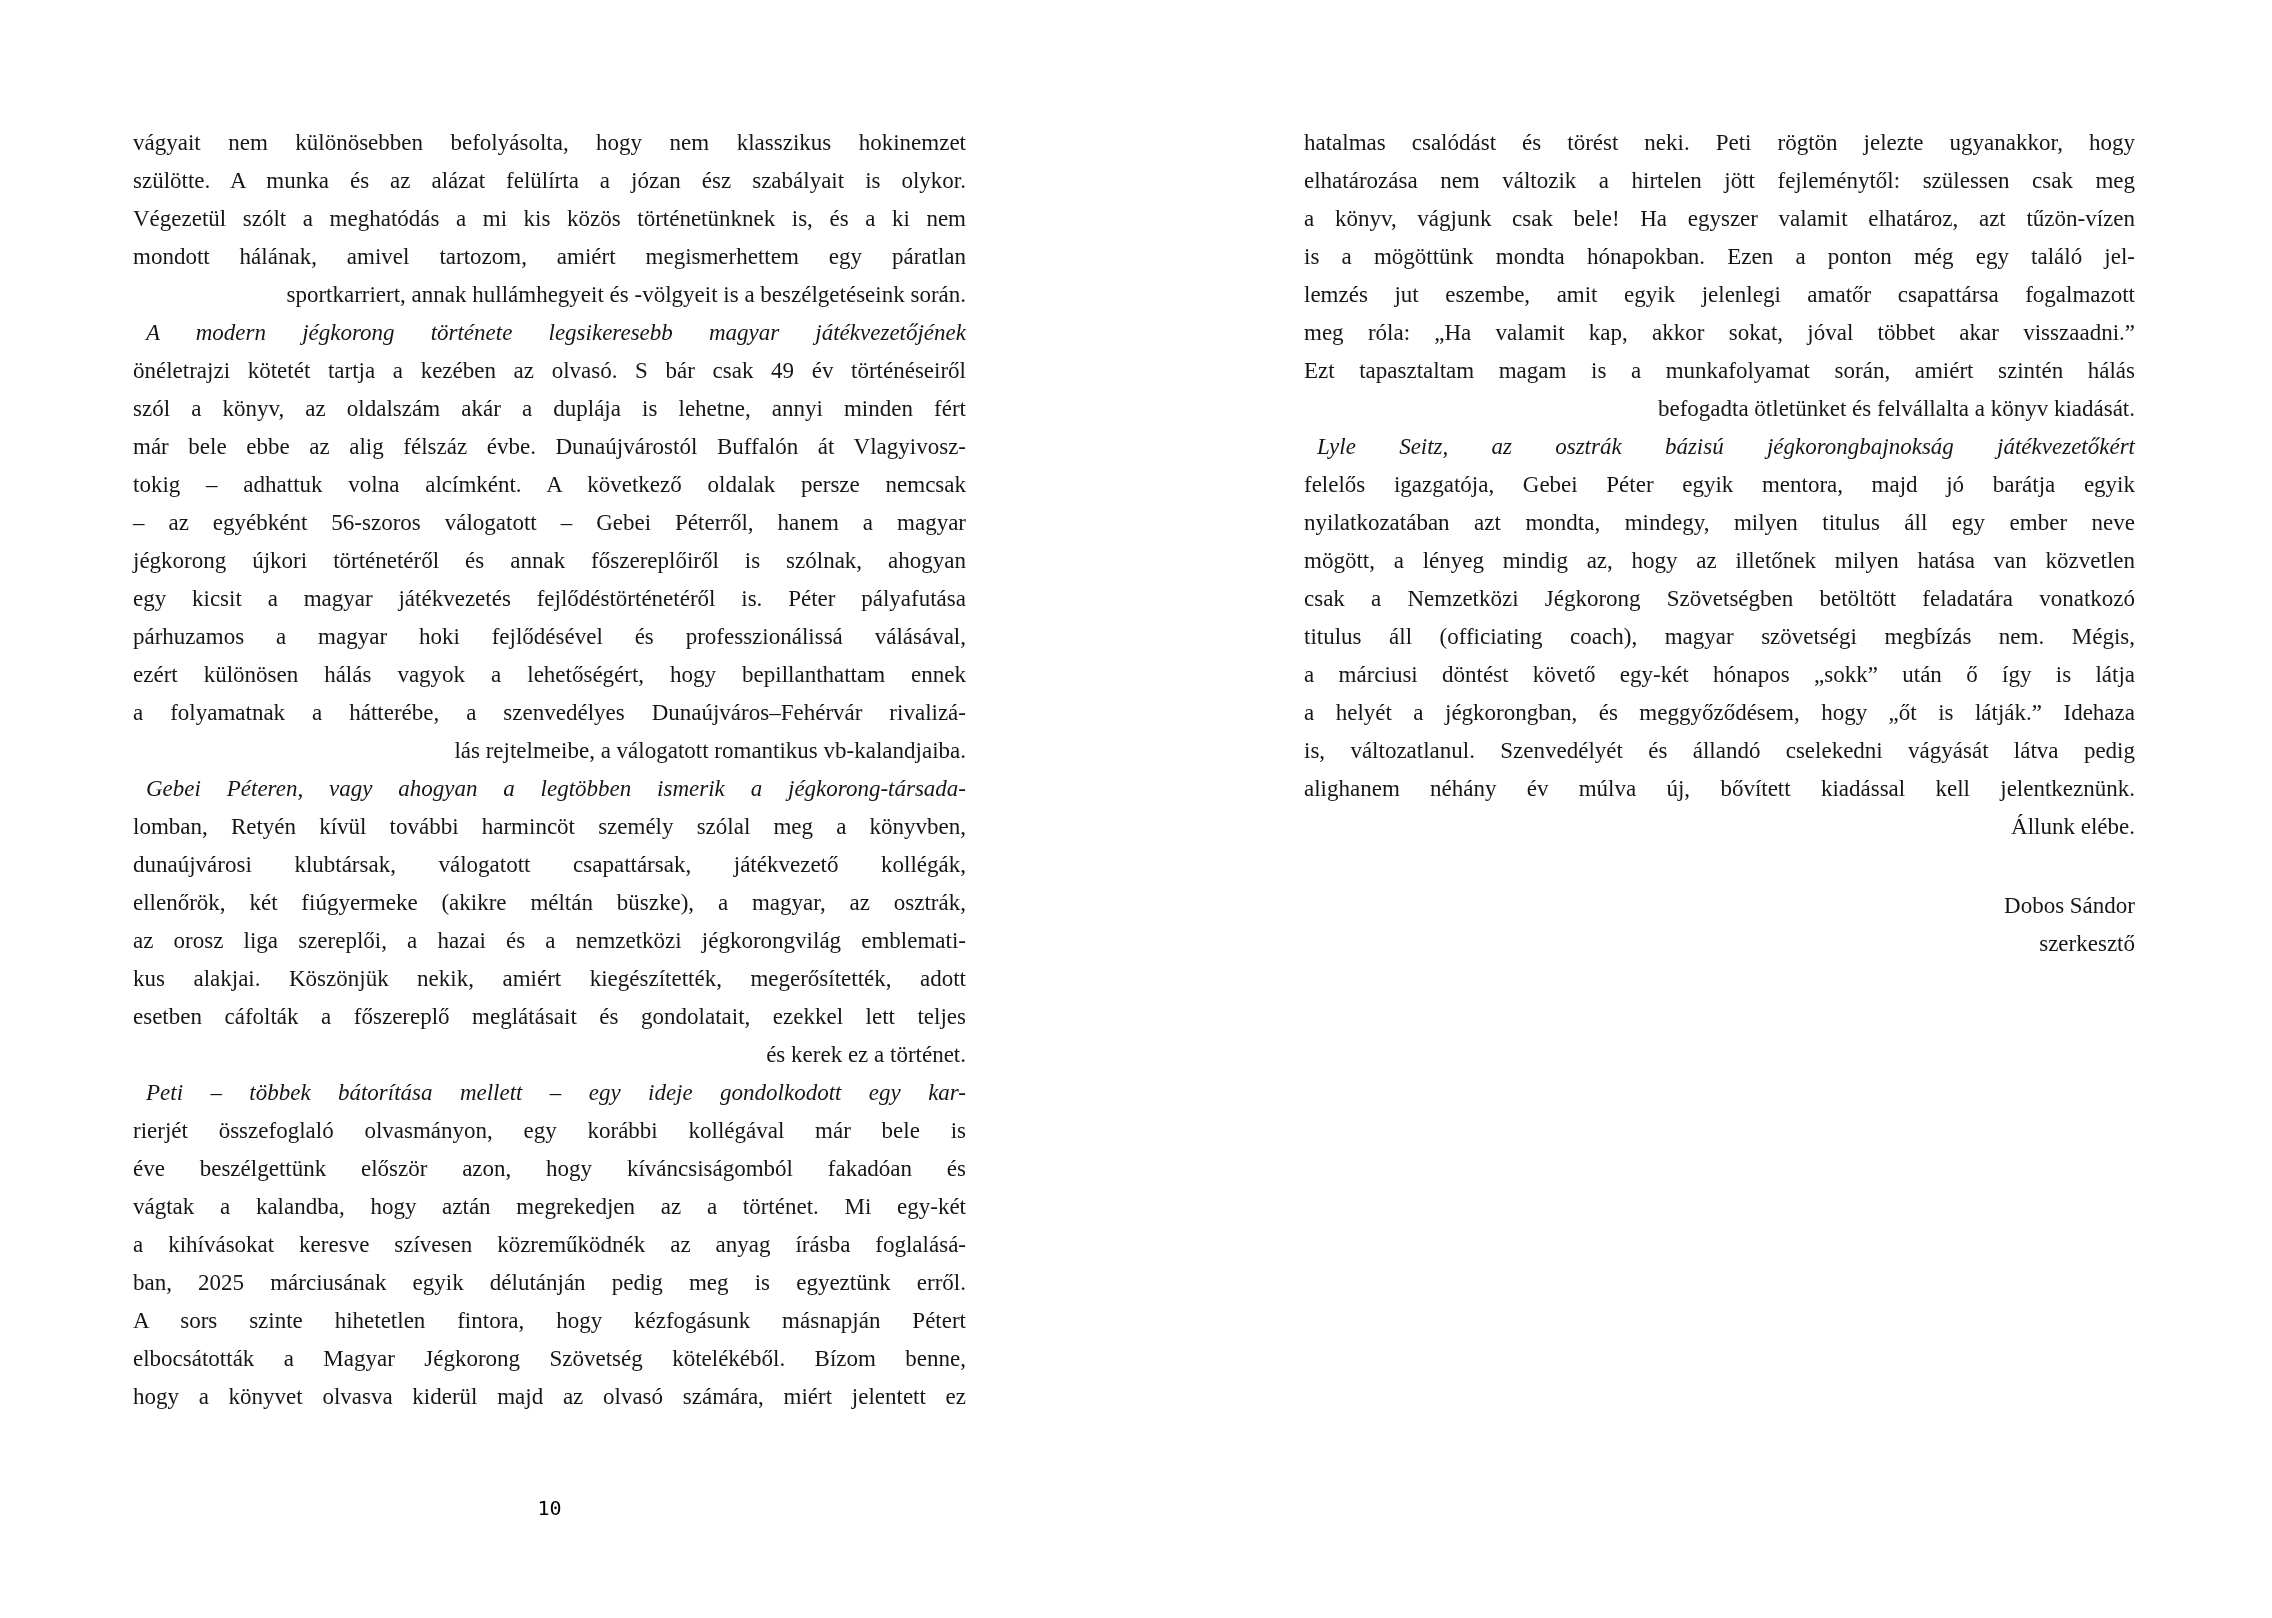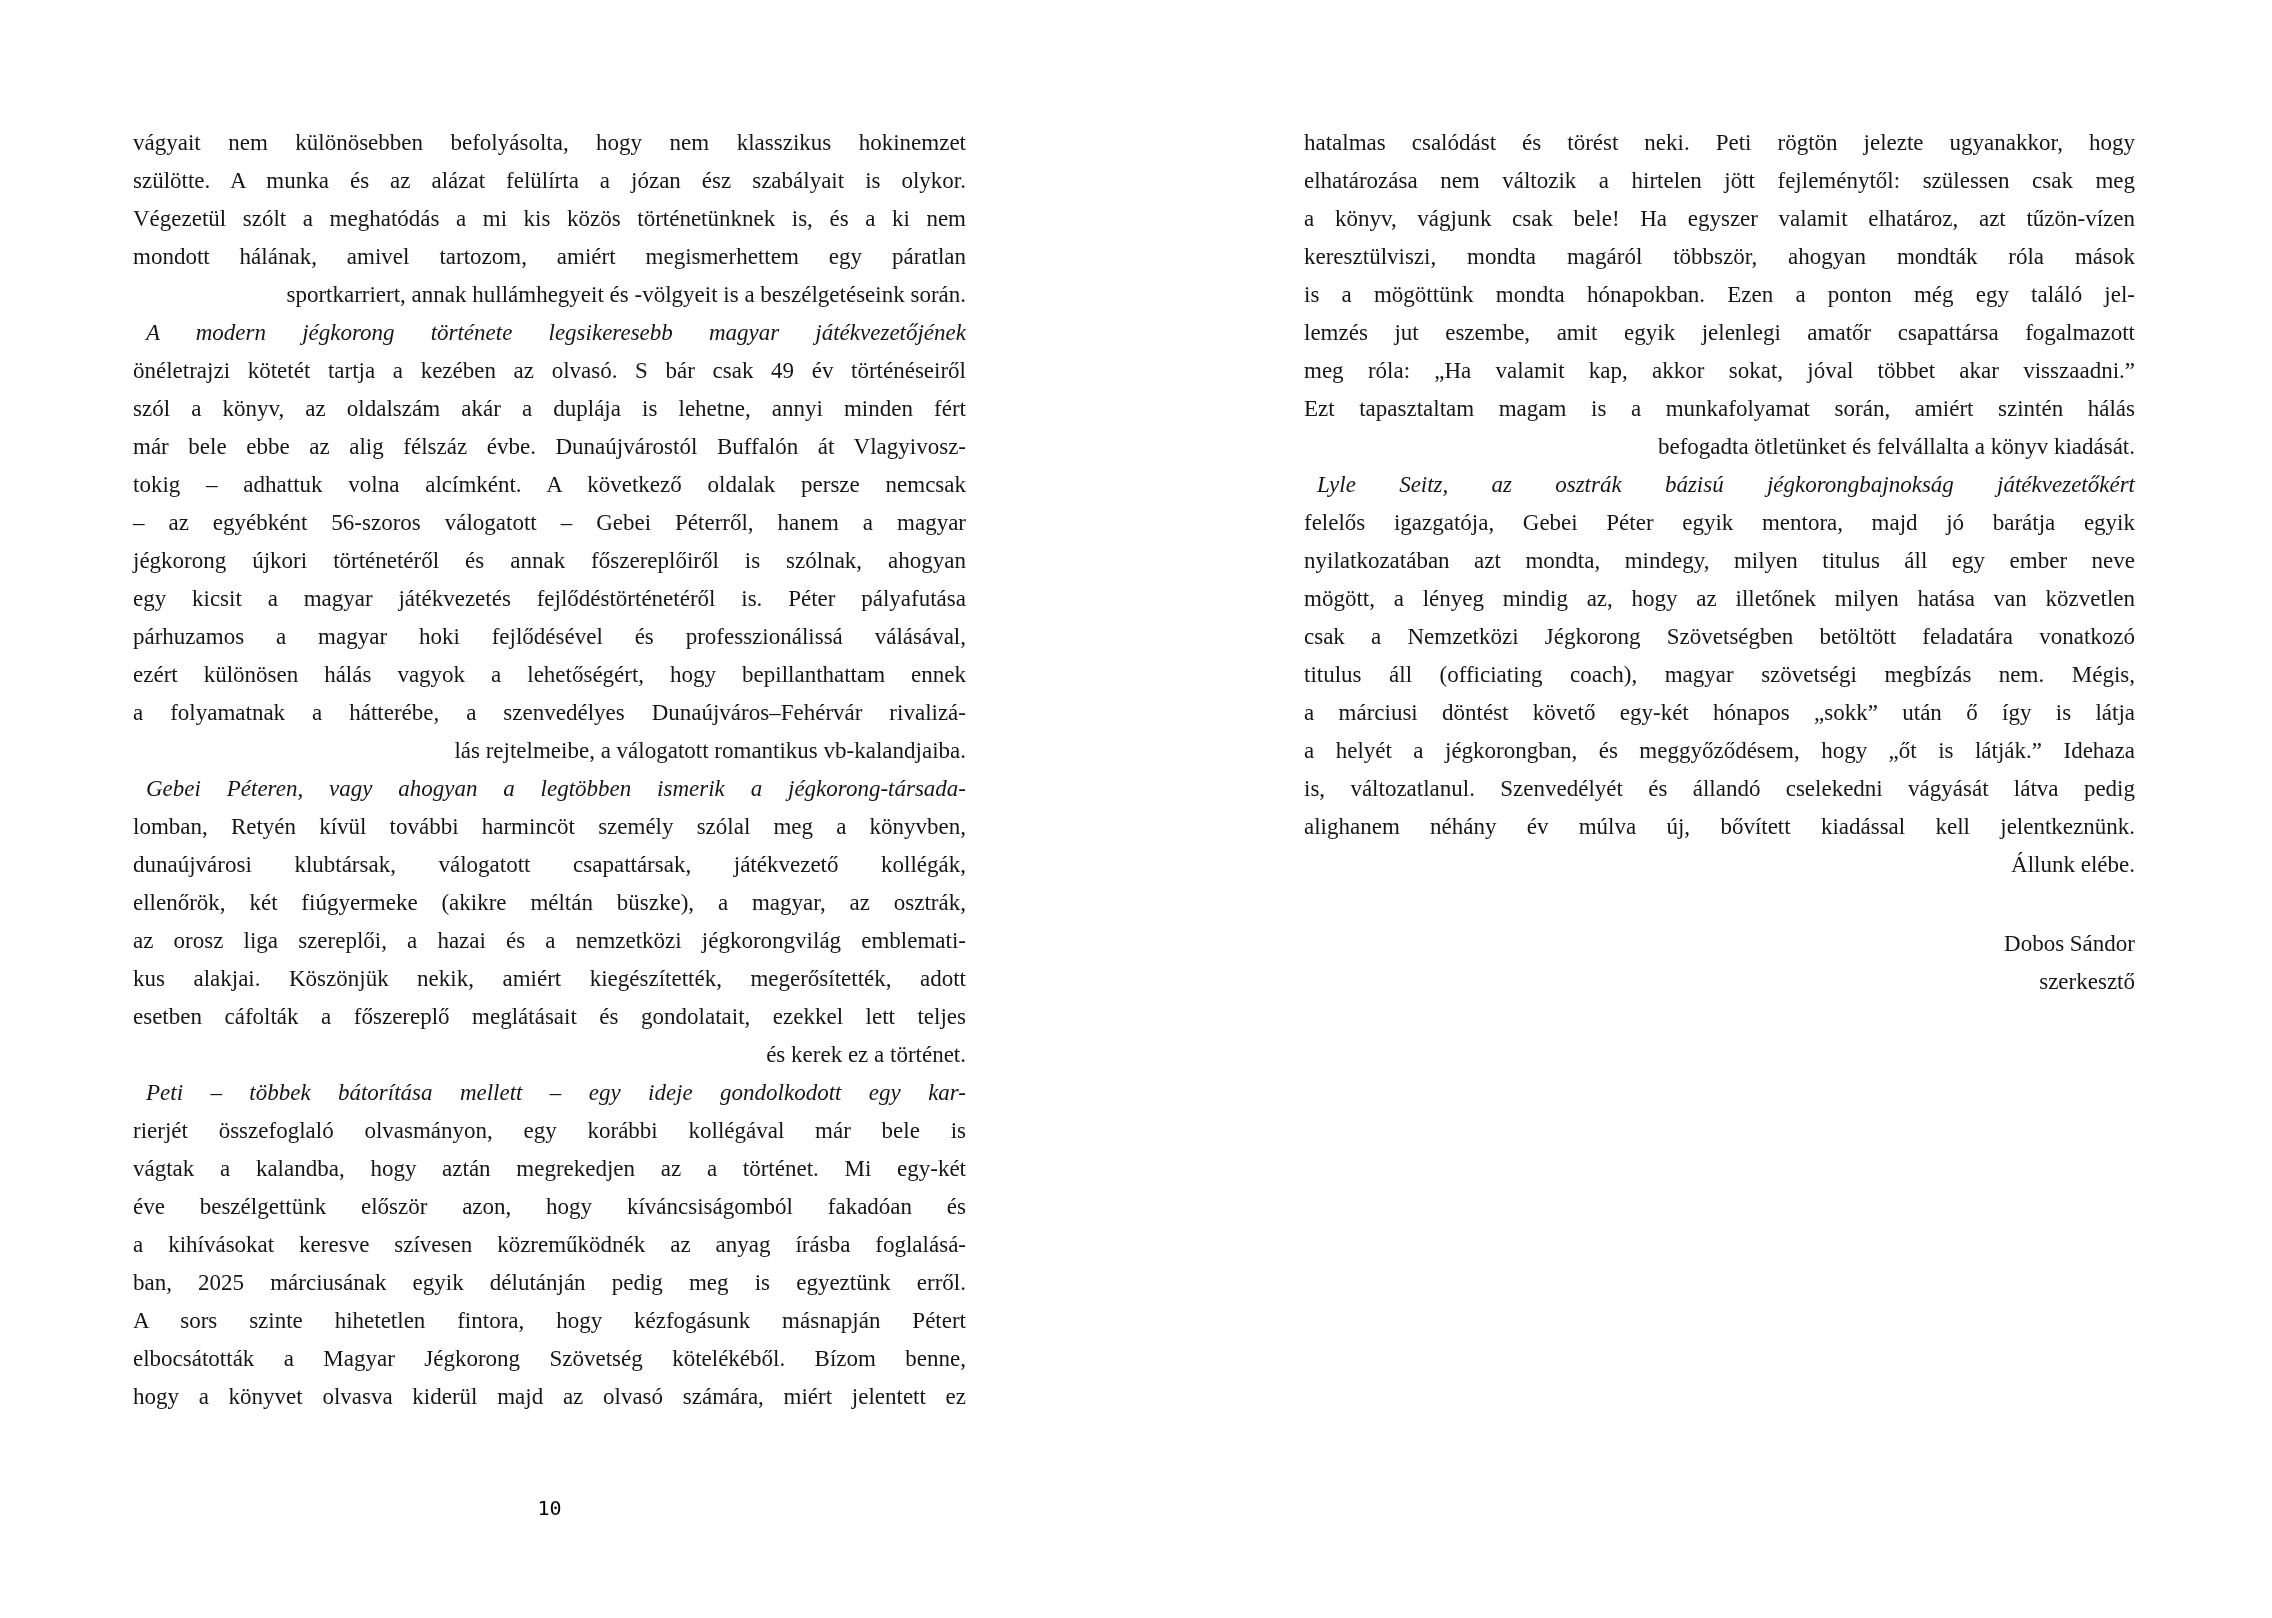--- a/index.html
+++ b/index.html
@@ -78,36 +78,35 @@
         <div class="line indent">Gebei Péteren, vagy ahogyan a legtöbben ismerik a jégkorong-társada-</div>
         <div class="line">lomban, Retyén kívül további harmincöt személy szólal meg a könyvben,</div>
         <div class="line">dunaújvárosi klubtársak, válogatott csapattársak, játékvezető kollégák,</div>
         <div class="line">ellenőrök, két fiúgyermeke (akikre méltán büszke), a magyar, az osztrák,</div>
         <div class="line">az orosz liga szereplői, a hazai és a nemzetközi jégkorongvilág emblemati-</div>
         <div class="line">kus alakjai. Köszönjük nekik, amiért kiegészítették, megerősítették, adott</div>
         <div class="line">esetben cáfolták a főszereplő meglátásait és gondolatait, ezekkel lett teljes</div>
         <div class="line end">és kerek ez a történet.</div>
         <div class="line indent">Peti – többek bátorítása mellett – egy ideje gondolkodott egy kar-</div>
         <div class="line">rierjét összefoglaló olvasmányon, egy korábbi kollégával már bele is</div>
+        <div class="line">éve beszélgettünk először azon, hogy kíváncsiságomból fakadóan és</div>
         <div class="line">vágtak a kalandba, hogy aztán megrekedjen az a történet. Mi egy-két</div>
-        <div class="line">éve beszélgettünk először azon, hogy kíváncsiságomból fakadóan és</div>
         <div class="line">a kihívásokat keresve szívesen közreműködnék az anyag írásba foglalásá-</div>
         <div class="line">ban, 2025 márciusának egyik délutánján pedig meg is egyeztünk erről.</div>
         <div class="line">A sors szinte hihetetlen fintora, hogy kézfogásunk másnapján Pétert</div>
         <div class="line">elbocsátották a Magyar Jégkorong Szövetség kötelékéből. Bízom benne,</div>
         <div class="line">hogy a könyvet olvasva kiderül majd az olvasó számára, miért jelentett ez</div>
       </div>
   </div>
 
   <div class="page-col right">
     <div>
         <div class="line">hatalmas csalódást és törést neki. Peti rögtön jelezte ugyanakkor, hogy</div>
         <div class="line">elhatározása nem változik a hirtelen jött fejleménytől: szülessen csak meg</div>
         <div class="line">a könyv, vágjunk csak bele! Ha egyszer valamit elhatároz, azt tűzön-vízen</div>
-        <div class="line">keresztülviszi, mondta magáról többször, ahogyan mondták róla mások</div>
         <div class="line">is a mögöttünk mondta hónapokban. Ezen a ponton még egy találó jel-</div>
         <div class="line">lemzés jut eszembe, amit egyik jelenlegi amatőr csapattársa fogalmazott</div>
         <div class="line">meg róla: „Ha valamit kap, akkor sokat, jóval többet akar visszaadni.”</div>
         <div class="line">Ezt tapasztaltam magam is a munkafolyamat során, amiért szintén hálás</div>
         <div class="line end">befogadta ötletünket és felvállalta a könyv kiadását.</div>
         <div class="line indent">Lyle Seitz, az osztrák bázisú jégkorongbajnokság játékvezetőkért</div>
         <div class="line">felelős igazgatója, Gebei Péter egyik mentora, majd jó barátja egyik</div>
         <div class="line">nyilatkozatában azt mondta, mindegy, milyen titulus áll egy ember neve</div>
         <div class="line">mögött, a lényeg mindig az, hogy az illetőnek milyen hatása van közvetlen</div>
         <div class="line">csak a Nemzetközi Jégkorong Szövetségben betöltött feladatára vonatkozó</div>

